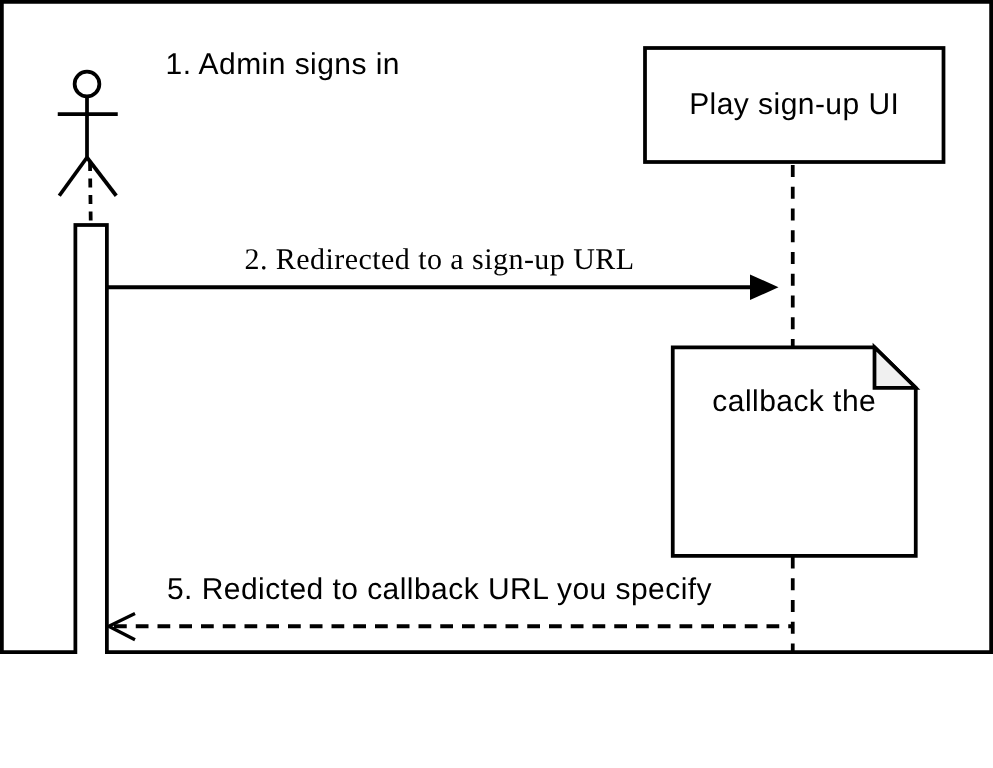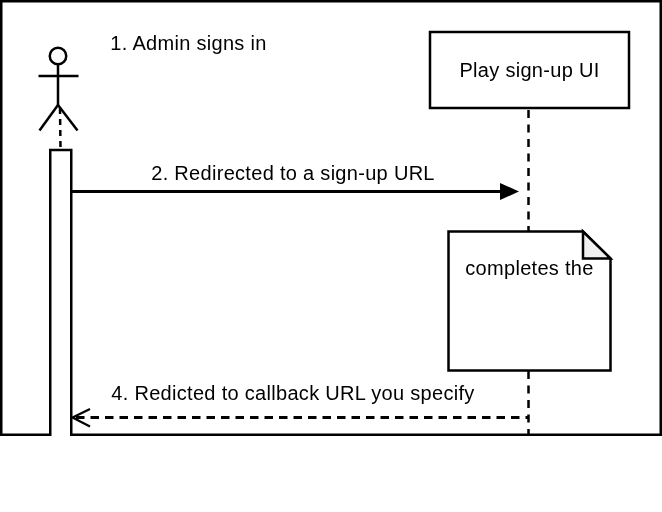--- a/index.html
+++ b/index.html
@@ -44,20 +44,21 @@
     width: 199px;
     height: 76px;
     display: flex;
     align-items: center;
     justify-content: center;
   }
   .msg-redirect-label {
     left: 73px;
     top: 161px;
     width: 440px;
+    font-family: Liberation Serif, serif;
   }
   .note-label {
     left: 449px;
     top: 255px;
     width: 161px;
     line-height: 26px;
   }
   .msg-callback-label {
     left: 73px;
     top: 381px;
@@ -107,18 +108,18 @@
 
   <div class="lbl lbl-multiline actor-annotation">
     <span class="line-block">1. Admin signs in</span>
   </div>
 
   <div class="lbl participant-title">Play sign-up UI</div>
 
   <div class="lbl msg-redirect-label">2. Redirected to a sign-up URL</div>
 
   <div class="lbl lbl-multiline note-label">
-    <span class="line-block">completes the</span>
+    <span class="line-block">callback the</span>
   </div>
 
-  <div class="lbl msg-callback-label">4. Redicted to callback URL you specify</div>
+  <div class="lbl msg-callback-label">5. Redicted to callback URL you specify</div>
 
 </div>
 
 </body></html>

